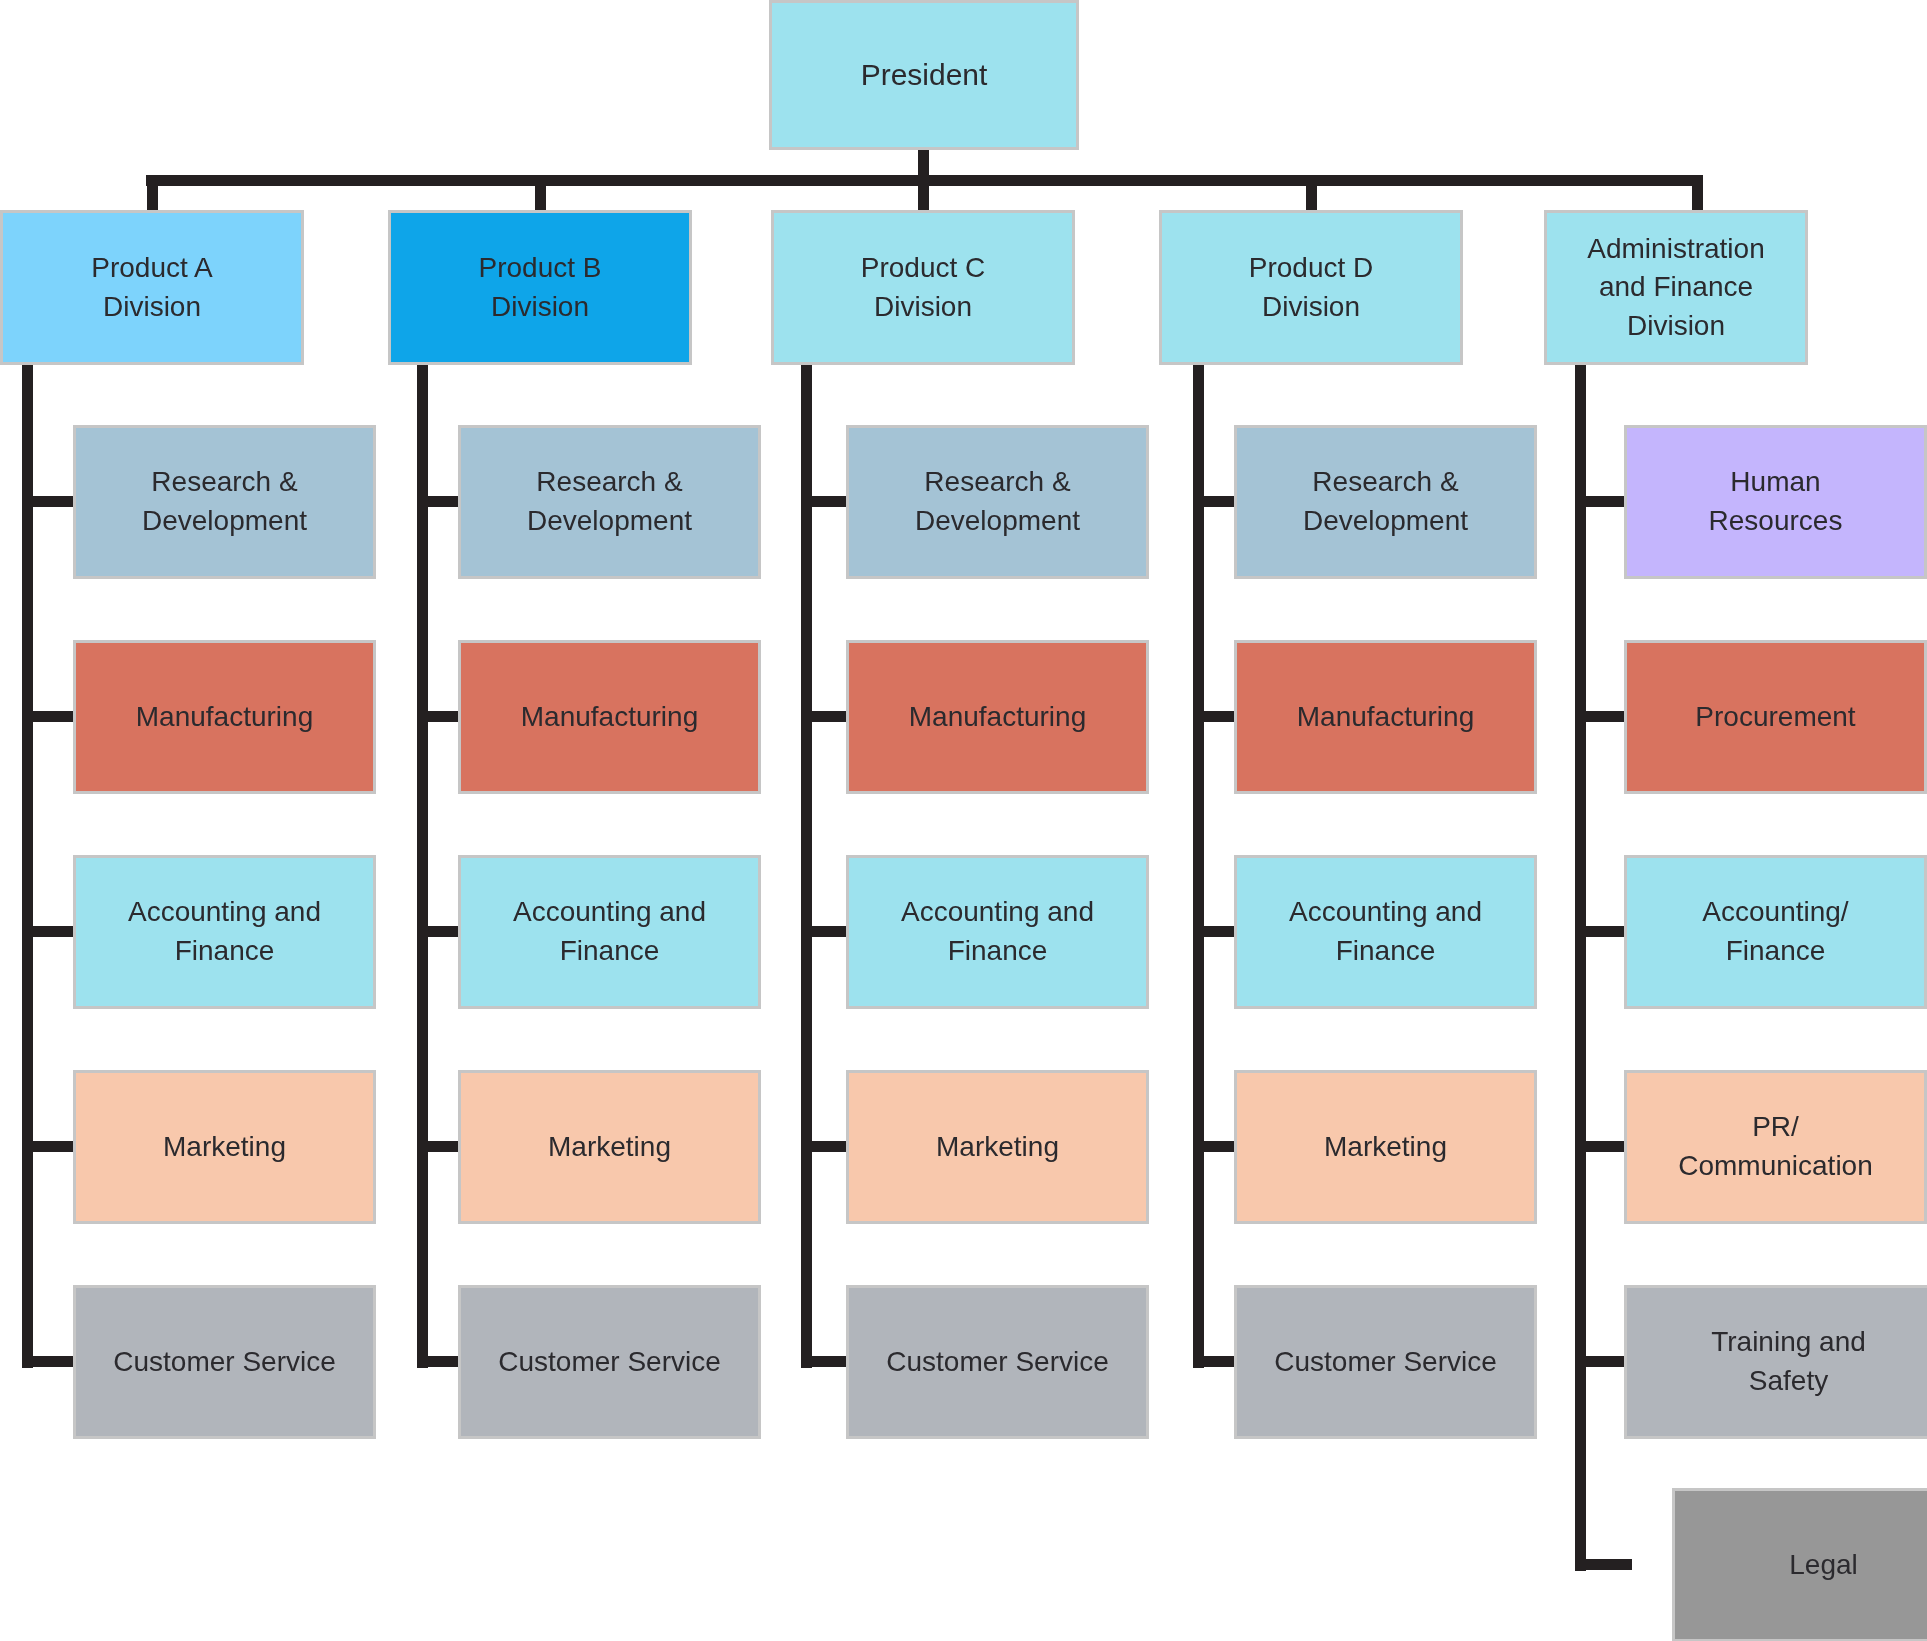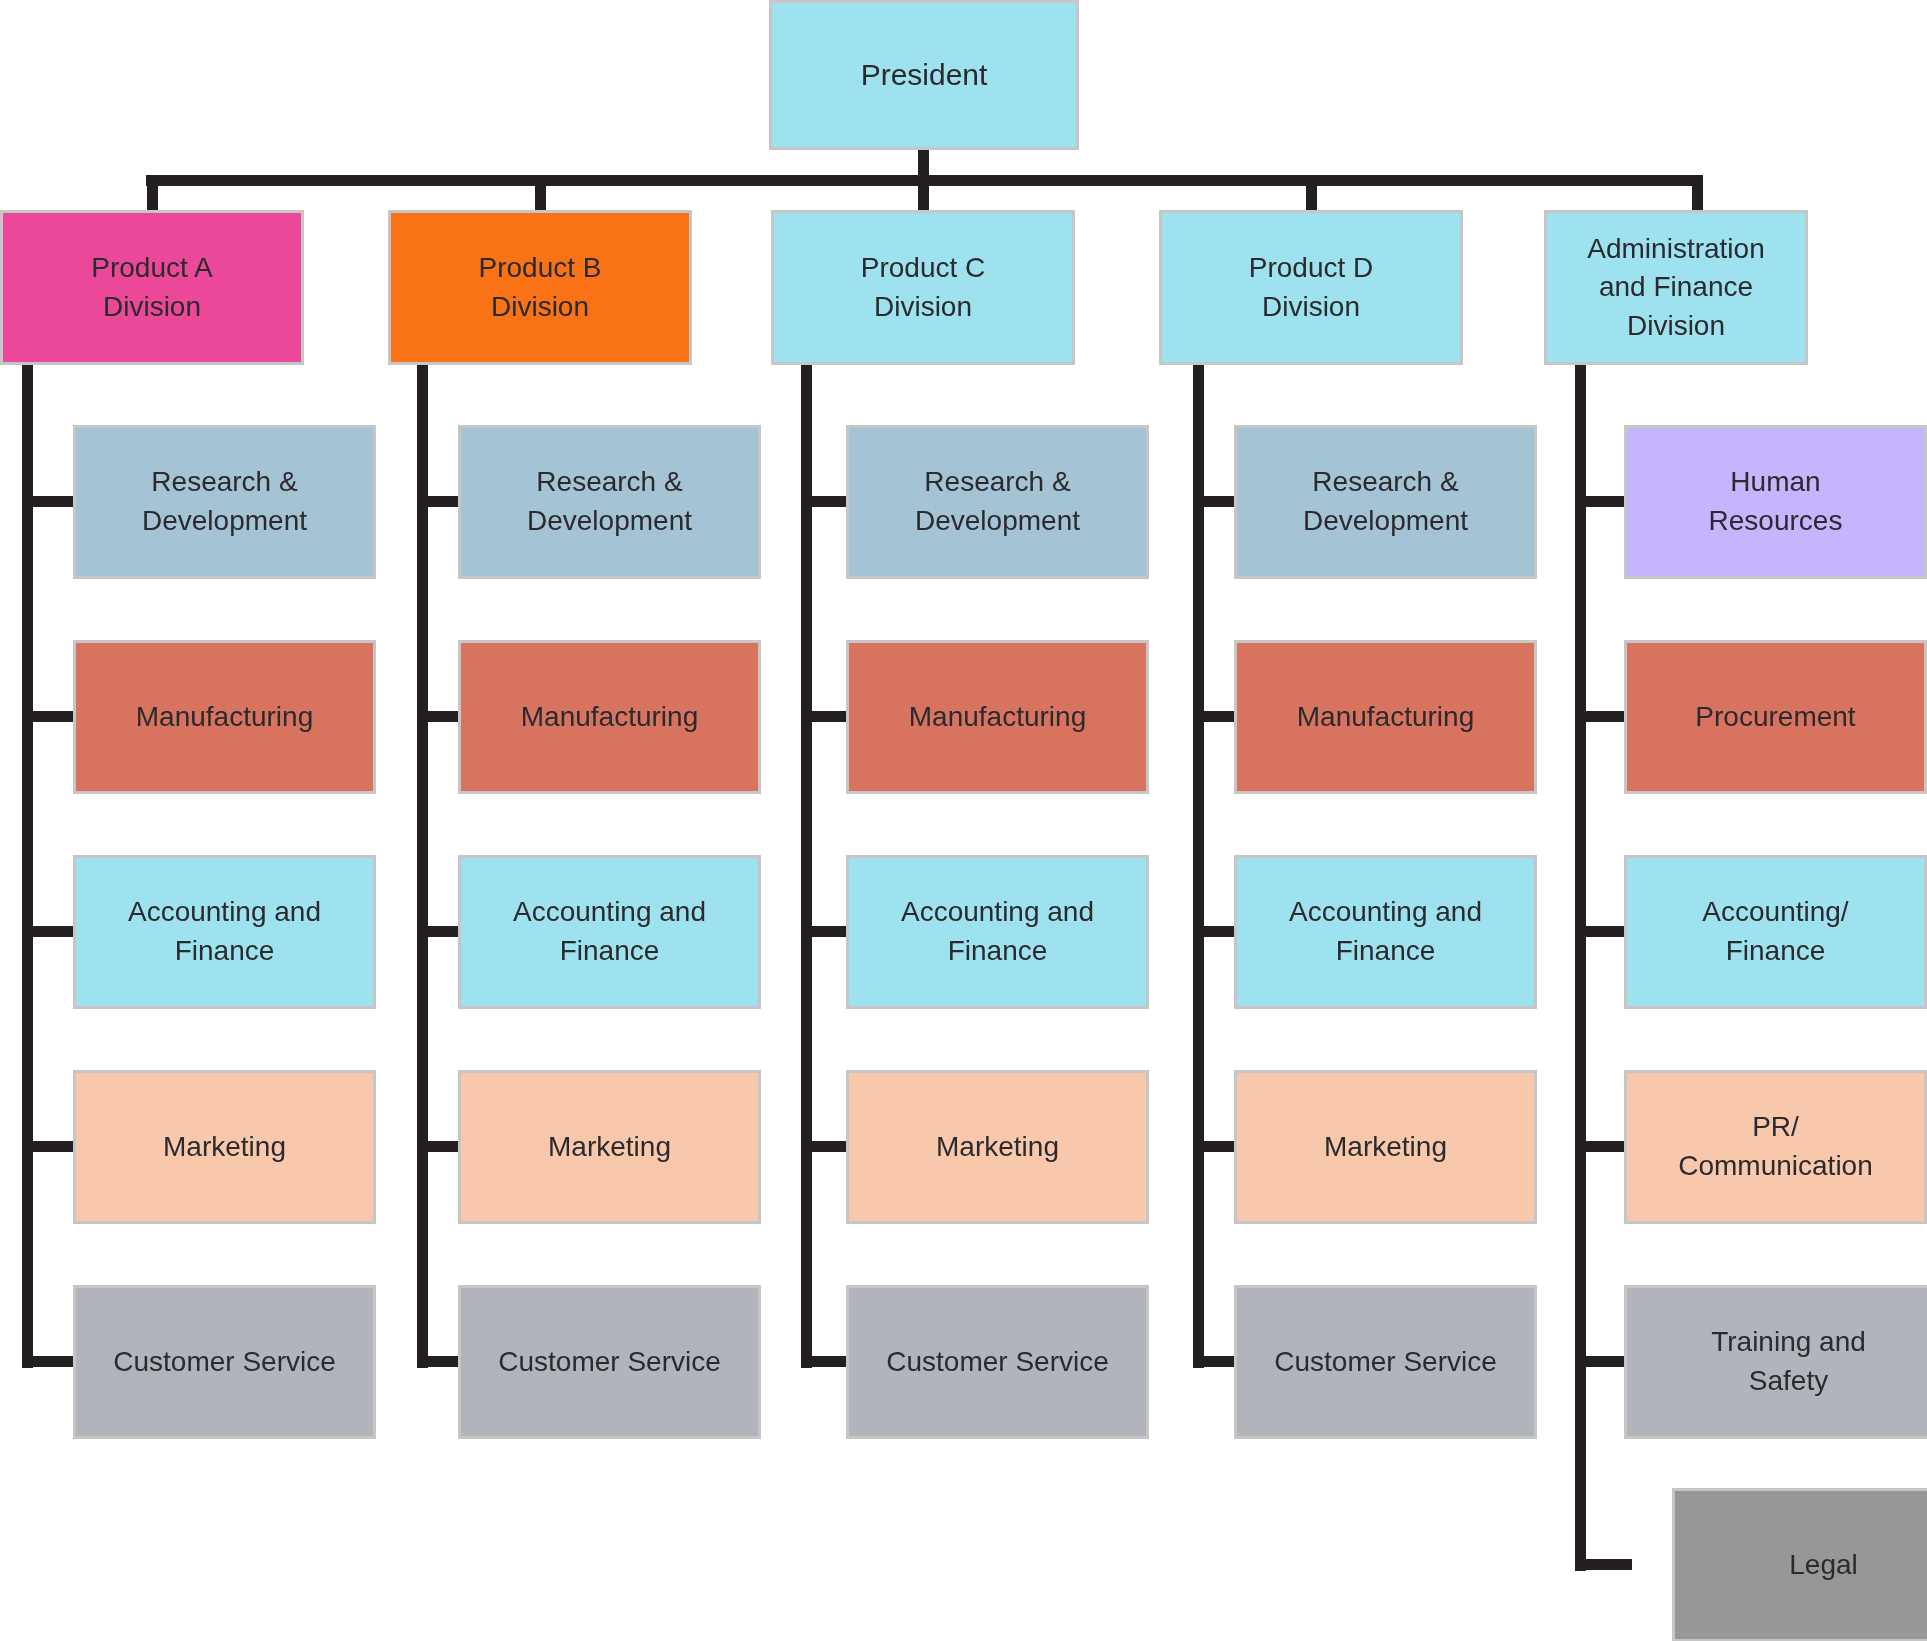--- a/index.html
+++ b/index.html
@@ -36,37 +36,37 @@
   }
 </style>
 </head>
 <body>
 
 <div id="canvas">
   <div class="node" id="president-box" style="left: 769px; top: 0px; width: 310px; height: 150px; font-size: 30px; background: rgb(157, 226, 238); border-color: rgb(198, 198, 198); color: rgb(43, 42, 46);">President</div>
 <div class="connector" style="left: 918px; top: 147px; width: 11px; height: 34px; background: rgb(36, 32, 33);"></div>
     <div class="connector" style="left: 146px; top: 175px; width: 1557px; height: 11px; background: rgb(36, 32, 33);"></div>
     <div class="connector" style="left: 147px; top: 182px; width: 11px; height: 30px; background: rgb(36, 32, 33);"></div>
-    <div class="node" style="left: 0px; top: 210px; width: 304px; height: 155px; background: #ec4899; border-color: rgb(198, 198, 198); color: rgb(43, 42, 46);">Product A
+    <div class="node" style="left: 0px; top: 210px; width: 304px; height: 155px; background: #7dd3fc; border-color: rgb(198, 198, 198); color: rgb(43, 42, 46);">Product A
 Division</div>
     <div class="connector" style="left: 22px; top: 363px; width: 11px; height: 1005px; background: rgb(36, 32, 33);"></div>
     <div class="connector" style="left: 22px; top: 496px; width: 59px; height: 11px; background: rgb(36, 32, 33);"></div>
     <div class="node" style="left: 73px; top: 425px; width: 303px; height: 154px; background: rgb(164, 195, 213); border-color: rgb(198, 198, 198); color: rgb(43, 42, 46);">Research &amp;
 Development</div>
     <div class="connector" style="left: 22px; top: 711px; width: 59px; height: 11px; background: rgb(36, 32, 33);"></div>
     <div class="node" style="left: 73px; top: 640px; width: 303px; height: 154px; background: rgb(216, 115, 95); border-color: rgb(198, 198, 198); color: rgb(43, 42, 46);">Manufacturing</div>
     <div class="connector" style="left: 22px; top: 926px; width: 59px; height: 11px; background: rgb(36, 32, 33);"></div>
     <div class="node" style="left: 73px; top: 855px; width: 303px; height: 154px; background: rgb(157, 226, 238); border-color: rgb(198, 198, 198); color: rgb(43, 42, 46);">Accounting and
 Finance</div>
     <div class="connector" style="left: 22px; top: 1141px; width: 59px; height: 11px; background: rgb(36, 32, 33);"></div>
     <div class="node" style="left: 73px; top: 1070px; width: 303px; height: 154px; background: rgb(248, 200, 172); border-color: rgb(198, 198, 198); color: rgb(43, 42, 46);">Marketing</div>
     <div class="connector" style="left: 22px; top: 1356px; width: 59px; height: 11px; background: rgb(36, 32, 33);"></div>
     <div class="node" style="left: 73px; top: 1285px; width: 303px; height: 154px; background: rgb(177, 181, 187); border-color: rgb(198, 198, 198); color: rgb(43, 42, 46);">Customer Service</div>
     <div class="connector" style="left: 535px; top: 182px; width: 11px; height: 30px; background: rgb(36, 32, 33);"></div>
-    <div class="node" style="left: 388px; top: 210px; width: 304px; height: 155px; background: #f97316; border-color: rgb(198, 198, 198); color: rgb(43, 42, 46);">Product B
+    <div class="node" style="left: 388px; top: 210px; width: 304px; height: 155px; background: #0ea5e9; border-color: rgb(198, 198, 198); color: rgb(43, 42, 46);">Product B
 Division</div>
     <div class="connector" style="left: 417px; top: 363px; width: 11px; height: 1005px; background: rgb(36, 32, 33);"></div>
     <div class="connector" style="left: 417px; top: 496px; width: 49px; height: 11px; background: rgb(36, 32, 33);"></div>
     <div class="node" style="left: 458px; top: 425px; width: 303px; height: 154px; background: rgb(164, 195, 213); border-color: rgb(198, 198, 198); color: rgb(43, 42, 46);">Research &amp;
 Development</div>
     <div class="connector" style="left: 417px; top: 711px; width: 49px; height: 11px; background: rgb(36, 32, 33);"></div>
     <div class="node" style="left: 458px; top: 640px; width: 303px; height: 154px; background: rgb(216, 115, 95); border-color: rgb(198, 198, 198); color: rgb(43, 42, 46);">Manufacturing</div>
     <div class="connector" style="left: 417px; top: 926px; width: 49px; height: 11px; background: rgb(36, 32, 33);"></div>
     <div class="node" style="left: 458px; top: 855px; width: 303px; height: 154px; background: rgb(157, 226, 238); border-color: rgb(198, 198, 198); color: rgb(43, 42, 46);">Accounting and
 Finance</div>

